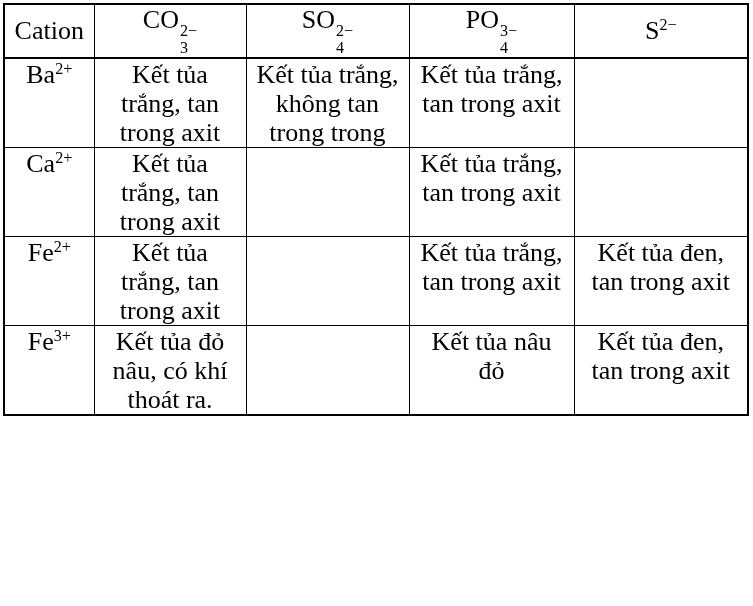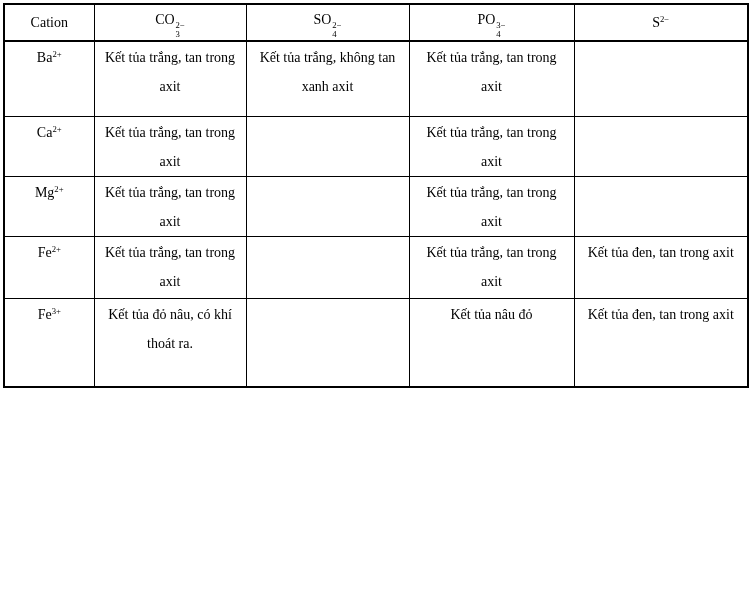--- a/index.html
+++ b/index.html
@@ -17,21 +17,21 @@
     border-collapse: collapse;
     table-layout: fixed;
     margin: 3px 0 0 3px;
     width: 744px;
     border: 2px solid #000000;
   }
   table.chem-table th, table.chem-table td {
     border: 1px solid #000000;
     text-align: center;
     vertical-align: top;
-    font-size: 14px;
+    font-size: 26px;
     line-height: 29px;
     font-weight: normal;
     padding: 1px 6px 0 6px;
     overflow: hidden;
   }
   table.chem-table thead th {
     border-bottom: 2px solid #000000;
     height: 30px;
     vertical-align: middle;
     padding-top: 0;
@@ -86,33 +86,26 @@
               <span class="stk-sup">3−</span>
               <span class="stk-sub">4</span>
             </span></th>
           <th>S<sup>2−</sup></th>
         </tr>
     </thead>
     <tbody>
         <tr style="height: 76px;">
           <td>Ba<sup>2+</sup></td>
           <td>Kết tủa trắng, tan trong axit</td>
-          <td>Kết tủa trắng, không tan xanh axit</td>
+          <td>Kết tủa trắng, không tan trong trong</td>
           <td>Kết tủa trắng, tan trong axit</td>
           <td></td>
         </tr>
         <tr style="height: 60px; padding-left: 48px;">
           <td>Ca<sup>2+</sup></td>
-          <td>Kết tủa trắng, tan trong axit</td>
-          <td></td>
-          <td>Kết tủa trắng, tan trong axit</td>
-          <td></td>
-        </tr>
-        <tr style="height: 60px;">
-          <td>Mg<sup>2+</sup></td>
           <td>Kết tủa trắng, tan trong axit</td>
           <td></td>
           <td>Kết tủa trắng, tan trong axit</td>
           <td></td>
         </tr>
         <tr style="height: 62px; margin-left: 20px;">
           <td>Fe<sup>2+</sup></td>
           <td>Kết tủa trắng, tan trong axit</td>
           <td></td>
           <td>Kết tủa trắng, tan trong axit</td>

